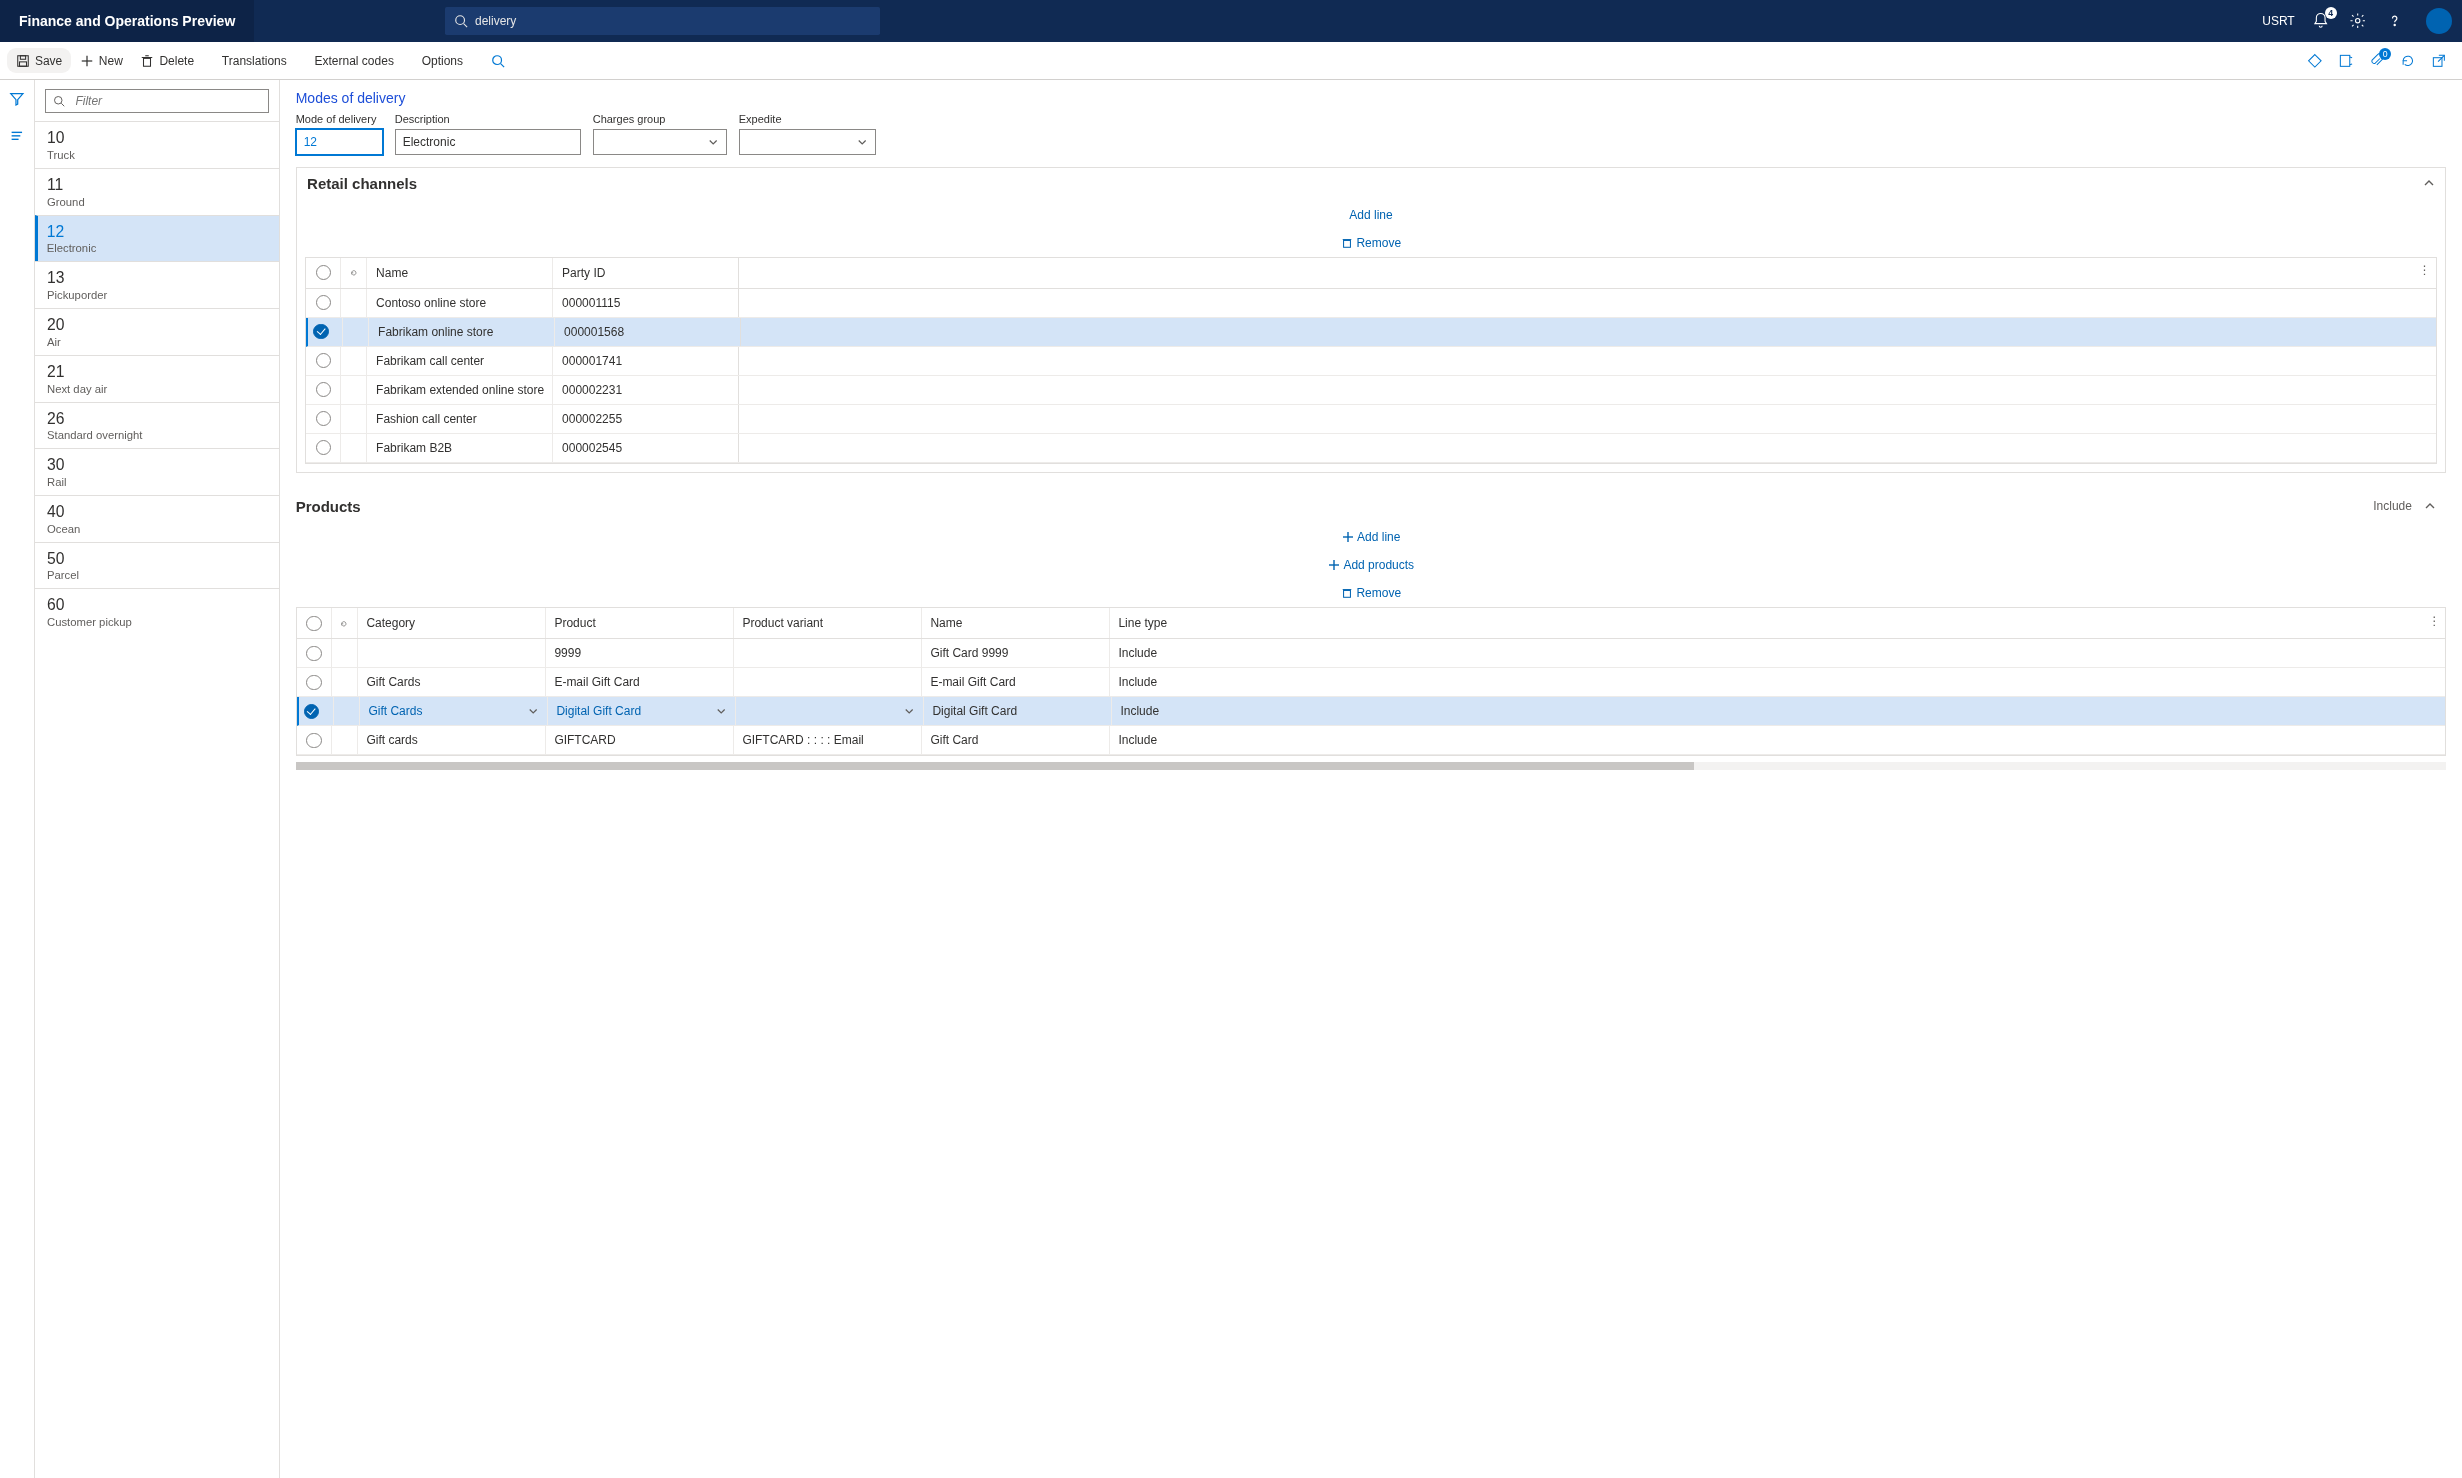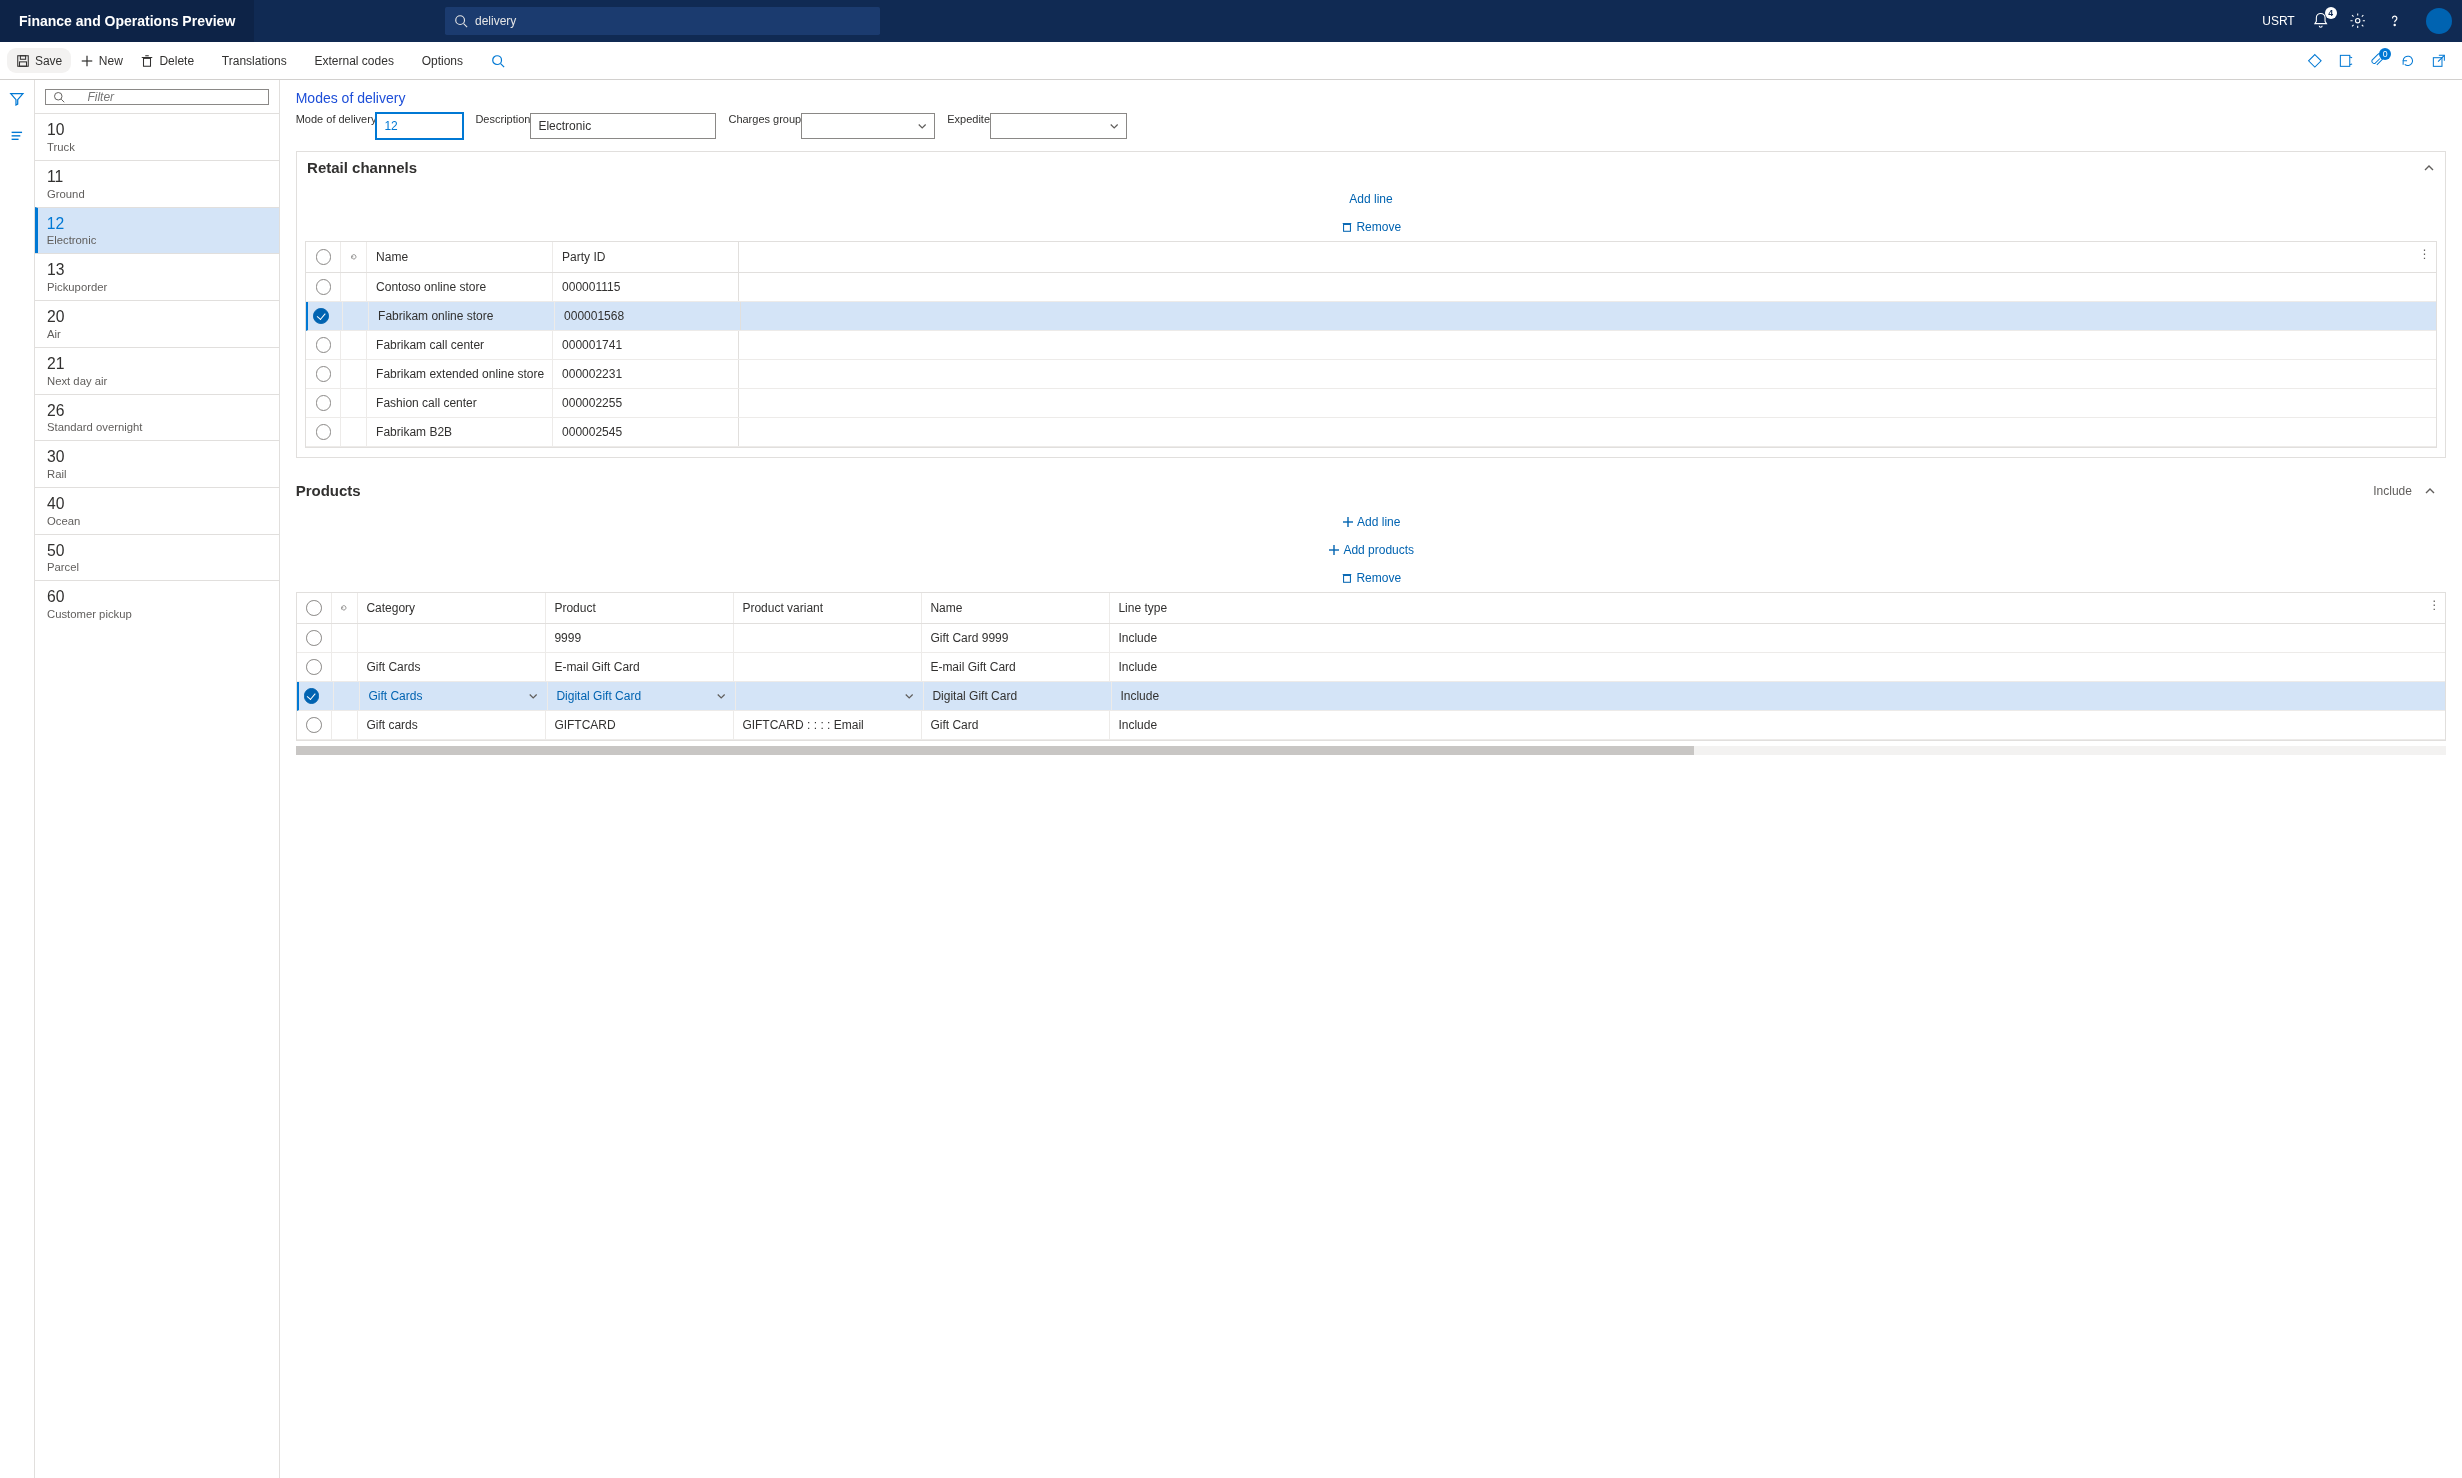--- a/index.html
+++ b/index.html
@@ -34,37 +34,37 @@
 
 
 .main { display: flex; height: calc(100vh - 80px); }
 
 .leftrail { width: 35px; border-right: 0.9px solid #e1dfdd; display: flex; flex-direction: column; align-items: center; padding-top: 8.7px; gap: 15.7px; }
 .leftrail .railbtn { width: 21px; height: 21px; display:flex; align-items:center; justify-content:center; cursor:pointer; color:#0078d4; }
 .leftrail .railbtn svg { width: 15.7px; height: 15.7px; }
 
 .sidebar { width: 245px; border-right: 0.9px solid #e1dfdd; display:flex; flex-direction:column; position:relative; }
 .sidebar .filterwrap { padding: 8.7px 10.4px; }
-.sidebar .filterbox { display:flex; align-items:center; border:0.9px solid #8a8886; height:16px; padding:0 7px; gap:22px; }
+.sidebar .filterbox { display:flex; align-items:center; border:0.9px solid #8a8886; height:24px; padding:0 7px; gap:10px; }
 .sidebar .filterbox svg { width:12px; height:12px; color:#605e5c; }
 .sidebar .filterbox input { border:none; outline:none; flex:1; font-size:12px; font-style:italic; color:#605e5c; background:transparent; }
 .sidebar .list { flex:1; overflow-y:auto; position:relative; }
 .sidebar .list::-webkit-scrollbar { width:8.7px; }
 .sidebar .list::-webkit-scrollbar-thumb { background:#c8c6c4; }
 .sb-item { border-top:0.9px solid #e1dfdd; padding:7px 12px; cursor:pointer; }
 .sb-item .code { font-size:15.7px; color:#323130; }
 .sb-item .desc { font-size:11.3px; color:#605e5c; margin-top:1.7px; }
 .sb-item.selected { background:#d4e4f7; border-left:3.5px solid #0078d4; padding-left:8.7px; }
 .sb-item.selected .code { color:#0078d4; font-weight:400; }
 
 .content { flex:1; overflow-y:auto; padding: 10.4px 15.7px 17.4px 15.7px; }
 .content h1.page-title { font-size:14px; font-weight:400; color:#1d4ed8; margin-bottom:7px; }
 
 .fieldrow { display:flex; gap:12px; margin-bottom:12px; }
-.field { display:flex; flex-direction:row; }
+.field { display:flex; flex-direction:column; }
 .field label { font-size:11px; color:#323130; margin-bottom:3.5px; }
 .field .ctrl { height:26px; border:0.9px solid #8a8886; display:flex; align-items:center; padding:0 7px; font-size:12px; background:#fff; position:relative; }
 .field .ctrl.focused { outline:0.9px solid #0078d4; border-color:#0078d4; }
 .field .ctrl.focused span { color:#0078d4; }
 .field .ctrl.dd { justify-content:space-between; }
 .field .ctrl.dd svg { width:10.4px; height:10.4px; color:#605e5c; }
 .w-mode { width:87px; }
 .w-desc { width:186px; }
 .w-cg   { width:134px; }
 .w-exp  { width:137px; }

